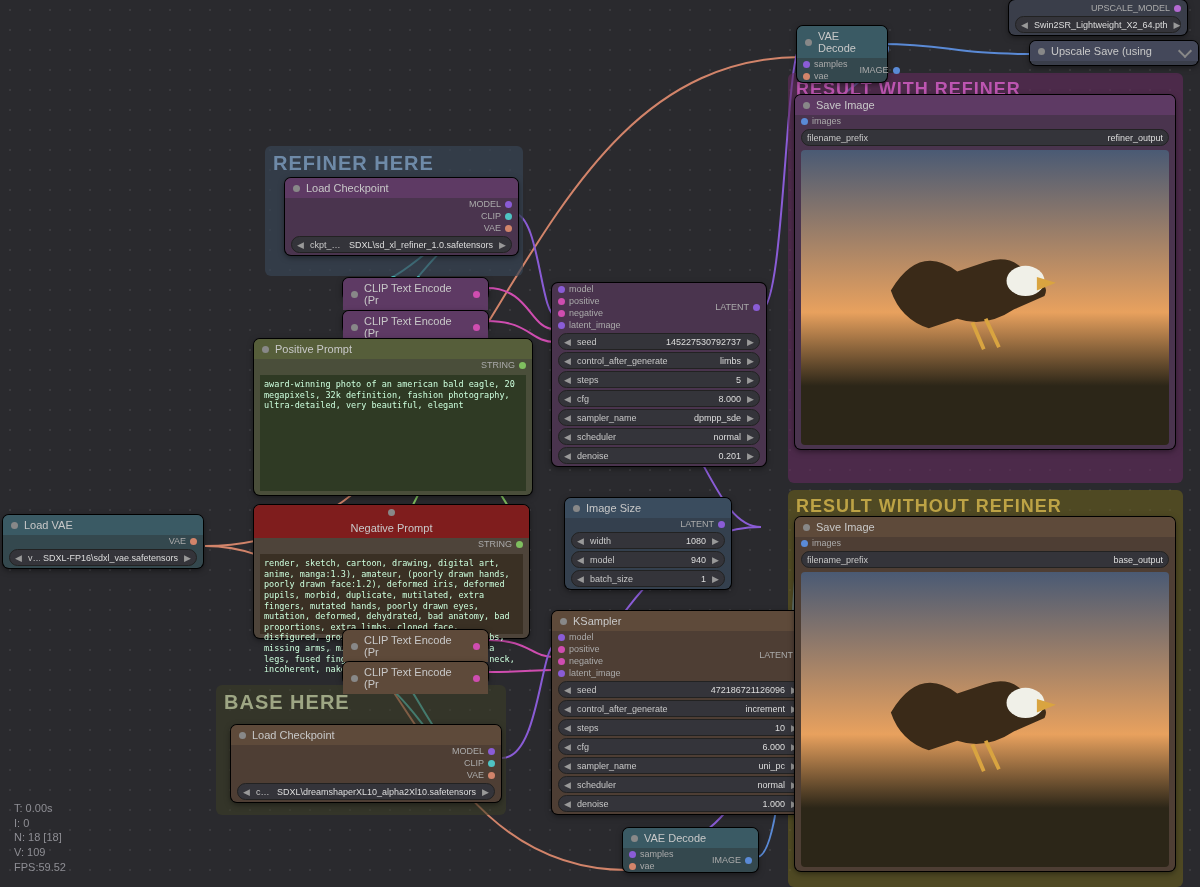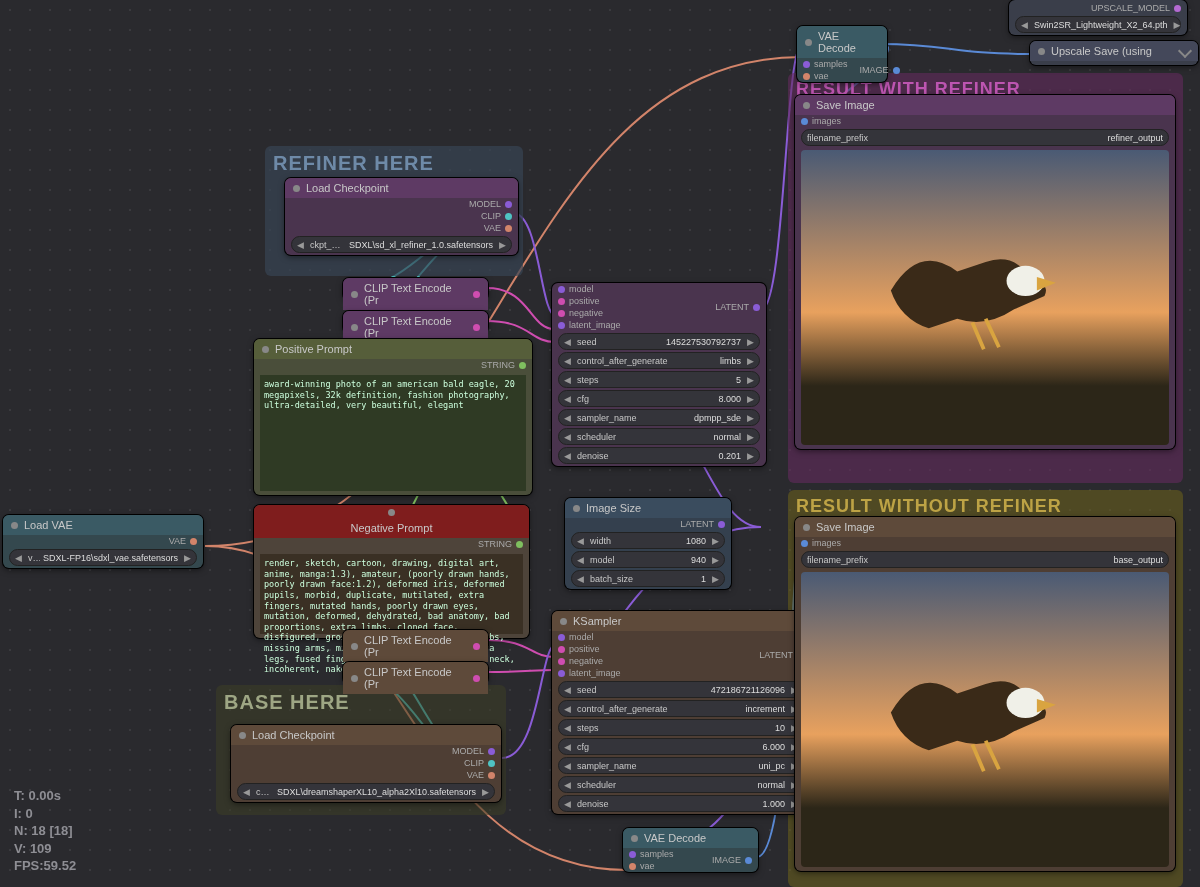--- a/index.html
+++ b/index.html
@@ -39,21 +39,21 @@
   .olive{background:#4a4e3a;}
   .olive .title{background:#565e3a;}
   .brown{background:#4e443a;}
   .brown .title{background:#7f1d1d;flex-direction:column;}
   .blue{background:#34404e;}
   .blue .title{background:#3a4c5e;}
   .orange{background:#4e3e34;}
   .orange .title{background:#5e4a3a;}
   .slate{background:#3a3e4a;}
   .slate .title{background:#44485a;}
-  #stats{position:absolute;left:14px;bottom:12px;font-size:13px;line-height:1.35;color:#8e8e94;font-weight:bold;}
+  #stats{position:absolute;left:14px;bottom:12px;font-size:11px;line-height:1.35;color:#8e8e94;}
 </style>
 </head>
 <body>
 
 <div id="canvas">
 
 <svg id="wires">
 
   <path d="M205,546 C400,546 400,870 627,870" stroke="#d2846a" stroke-width="2" fill="none"></path>
   <path d="M205,546 C500,546 500,57 802,57" stroke="#d2846a" stroke-width="2" fill="none"></path>

